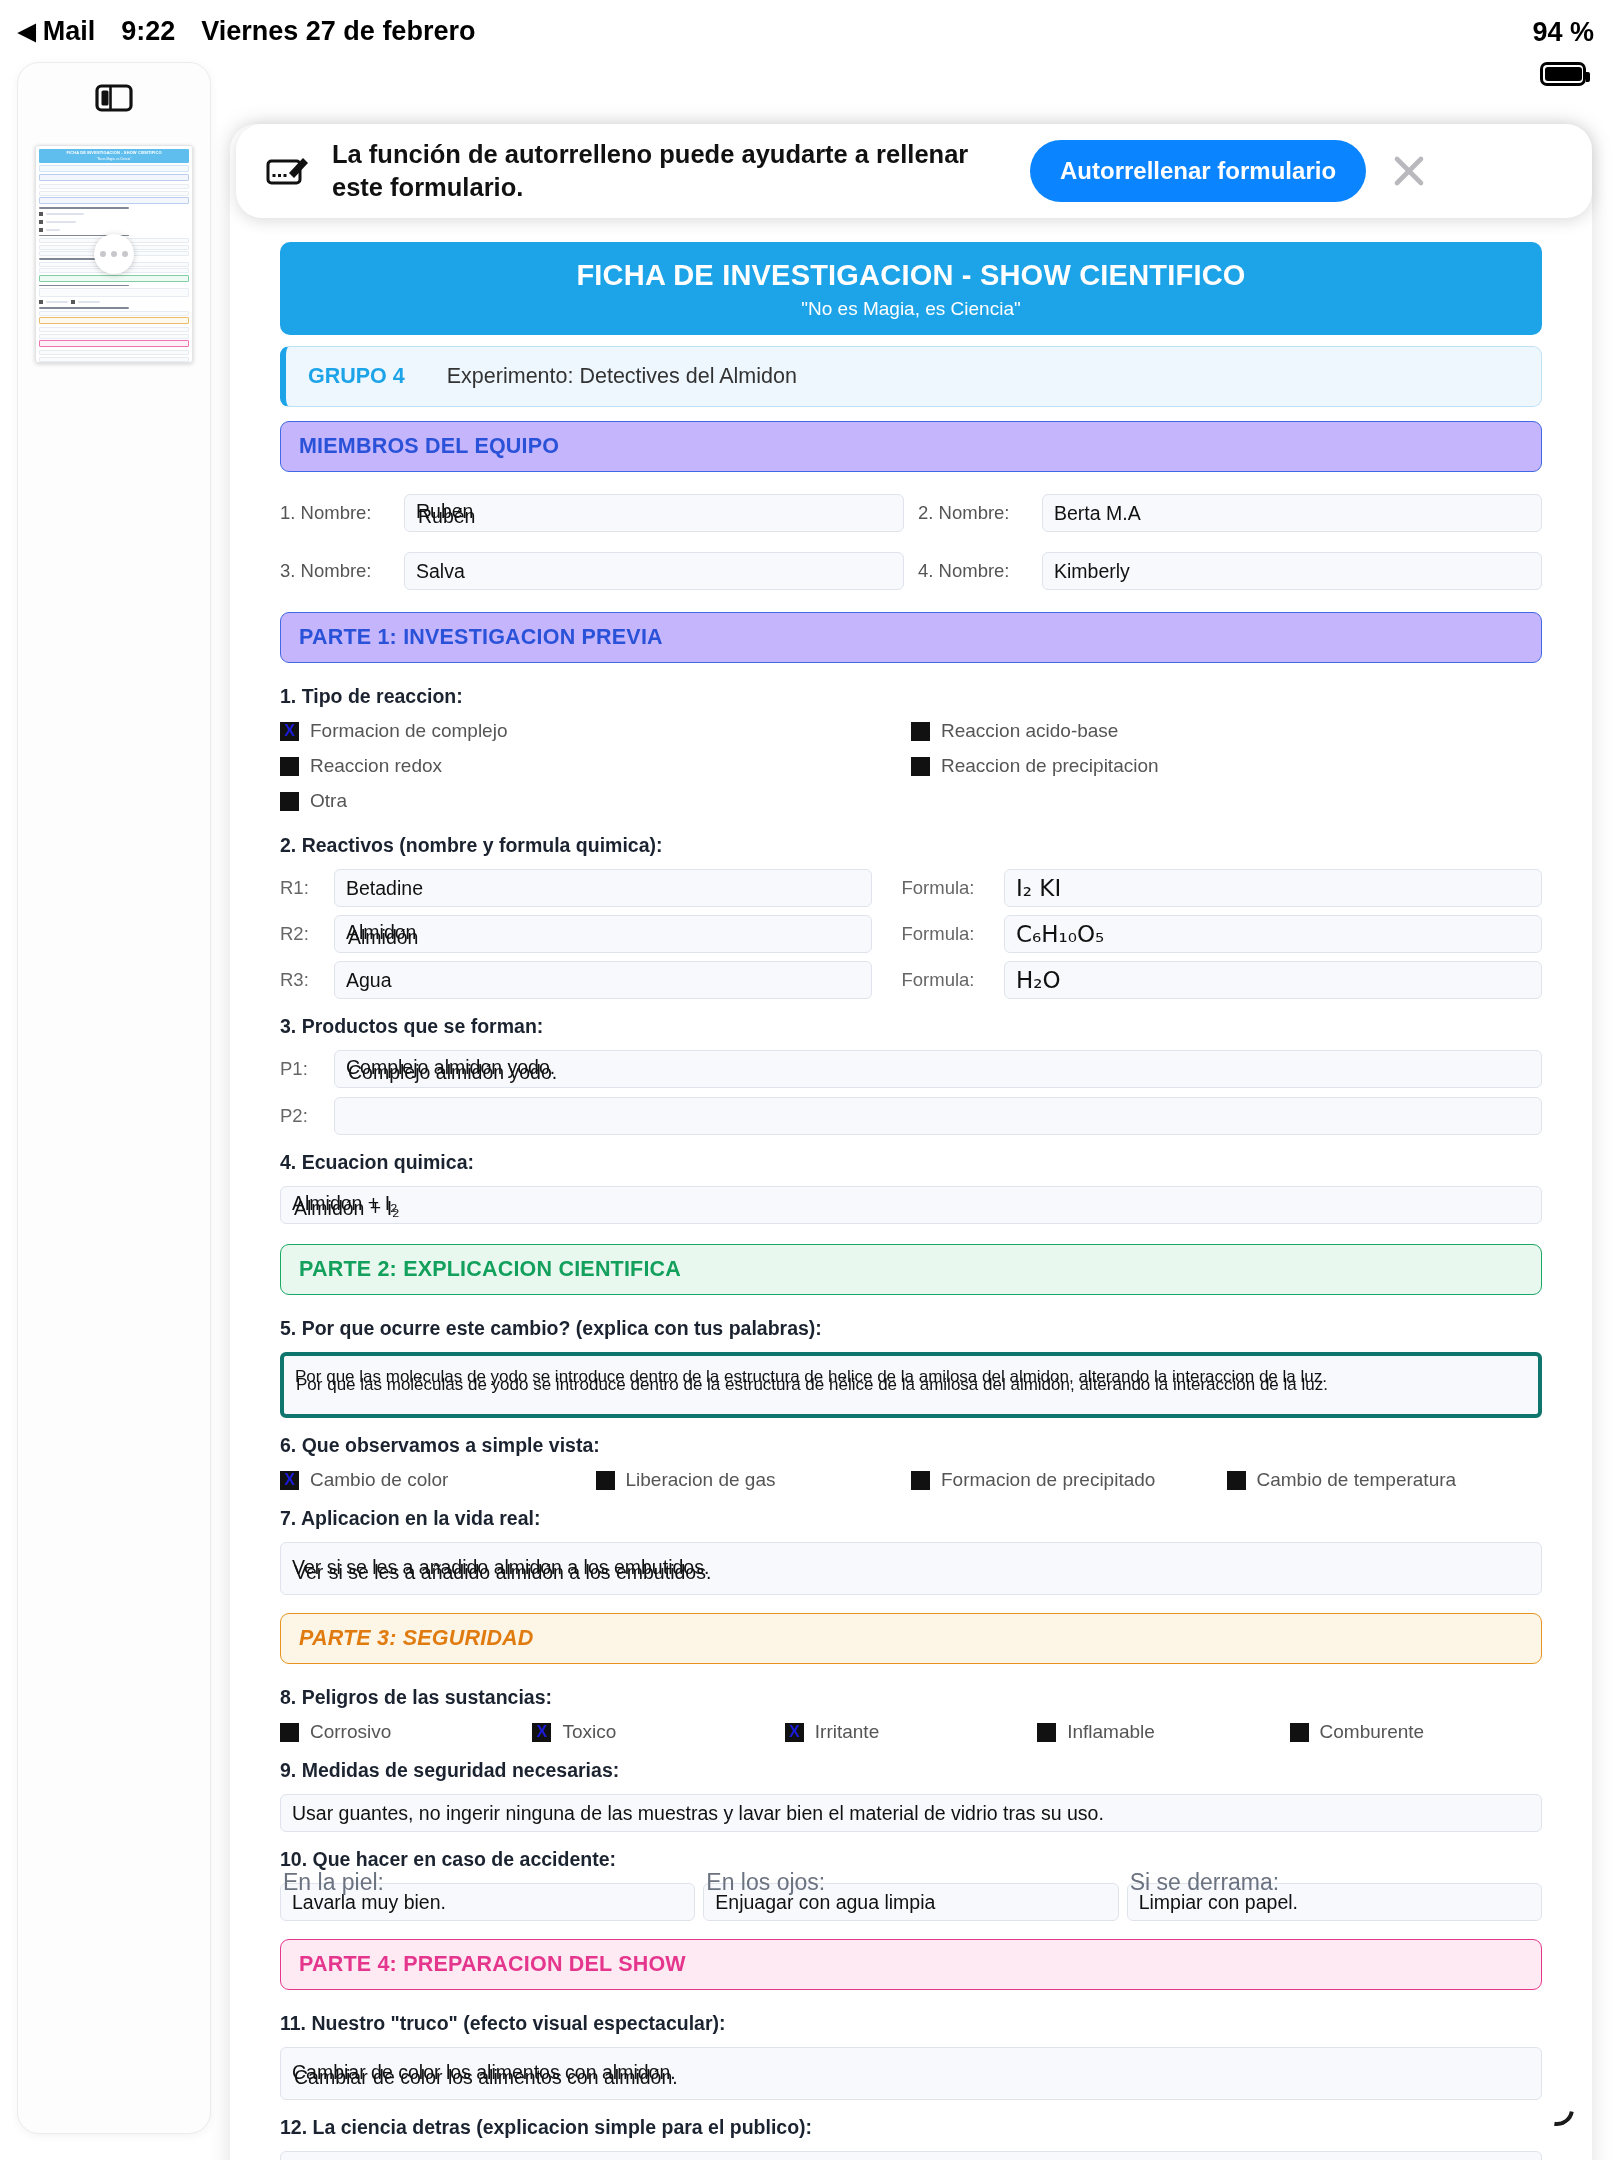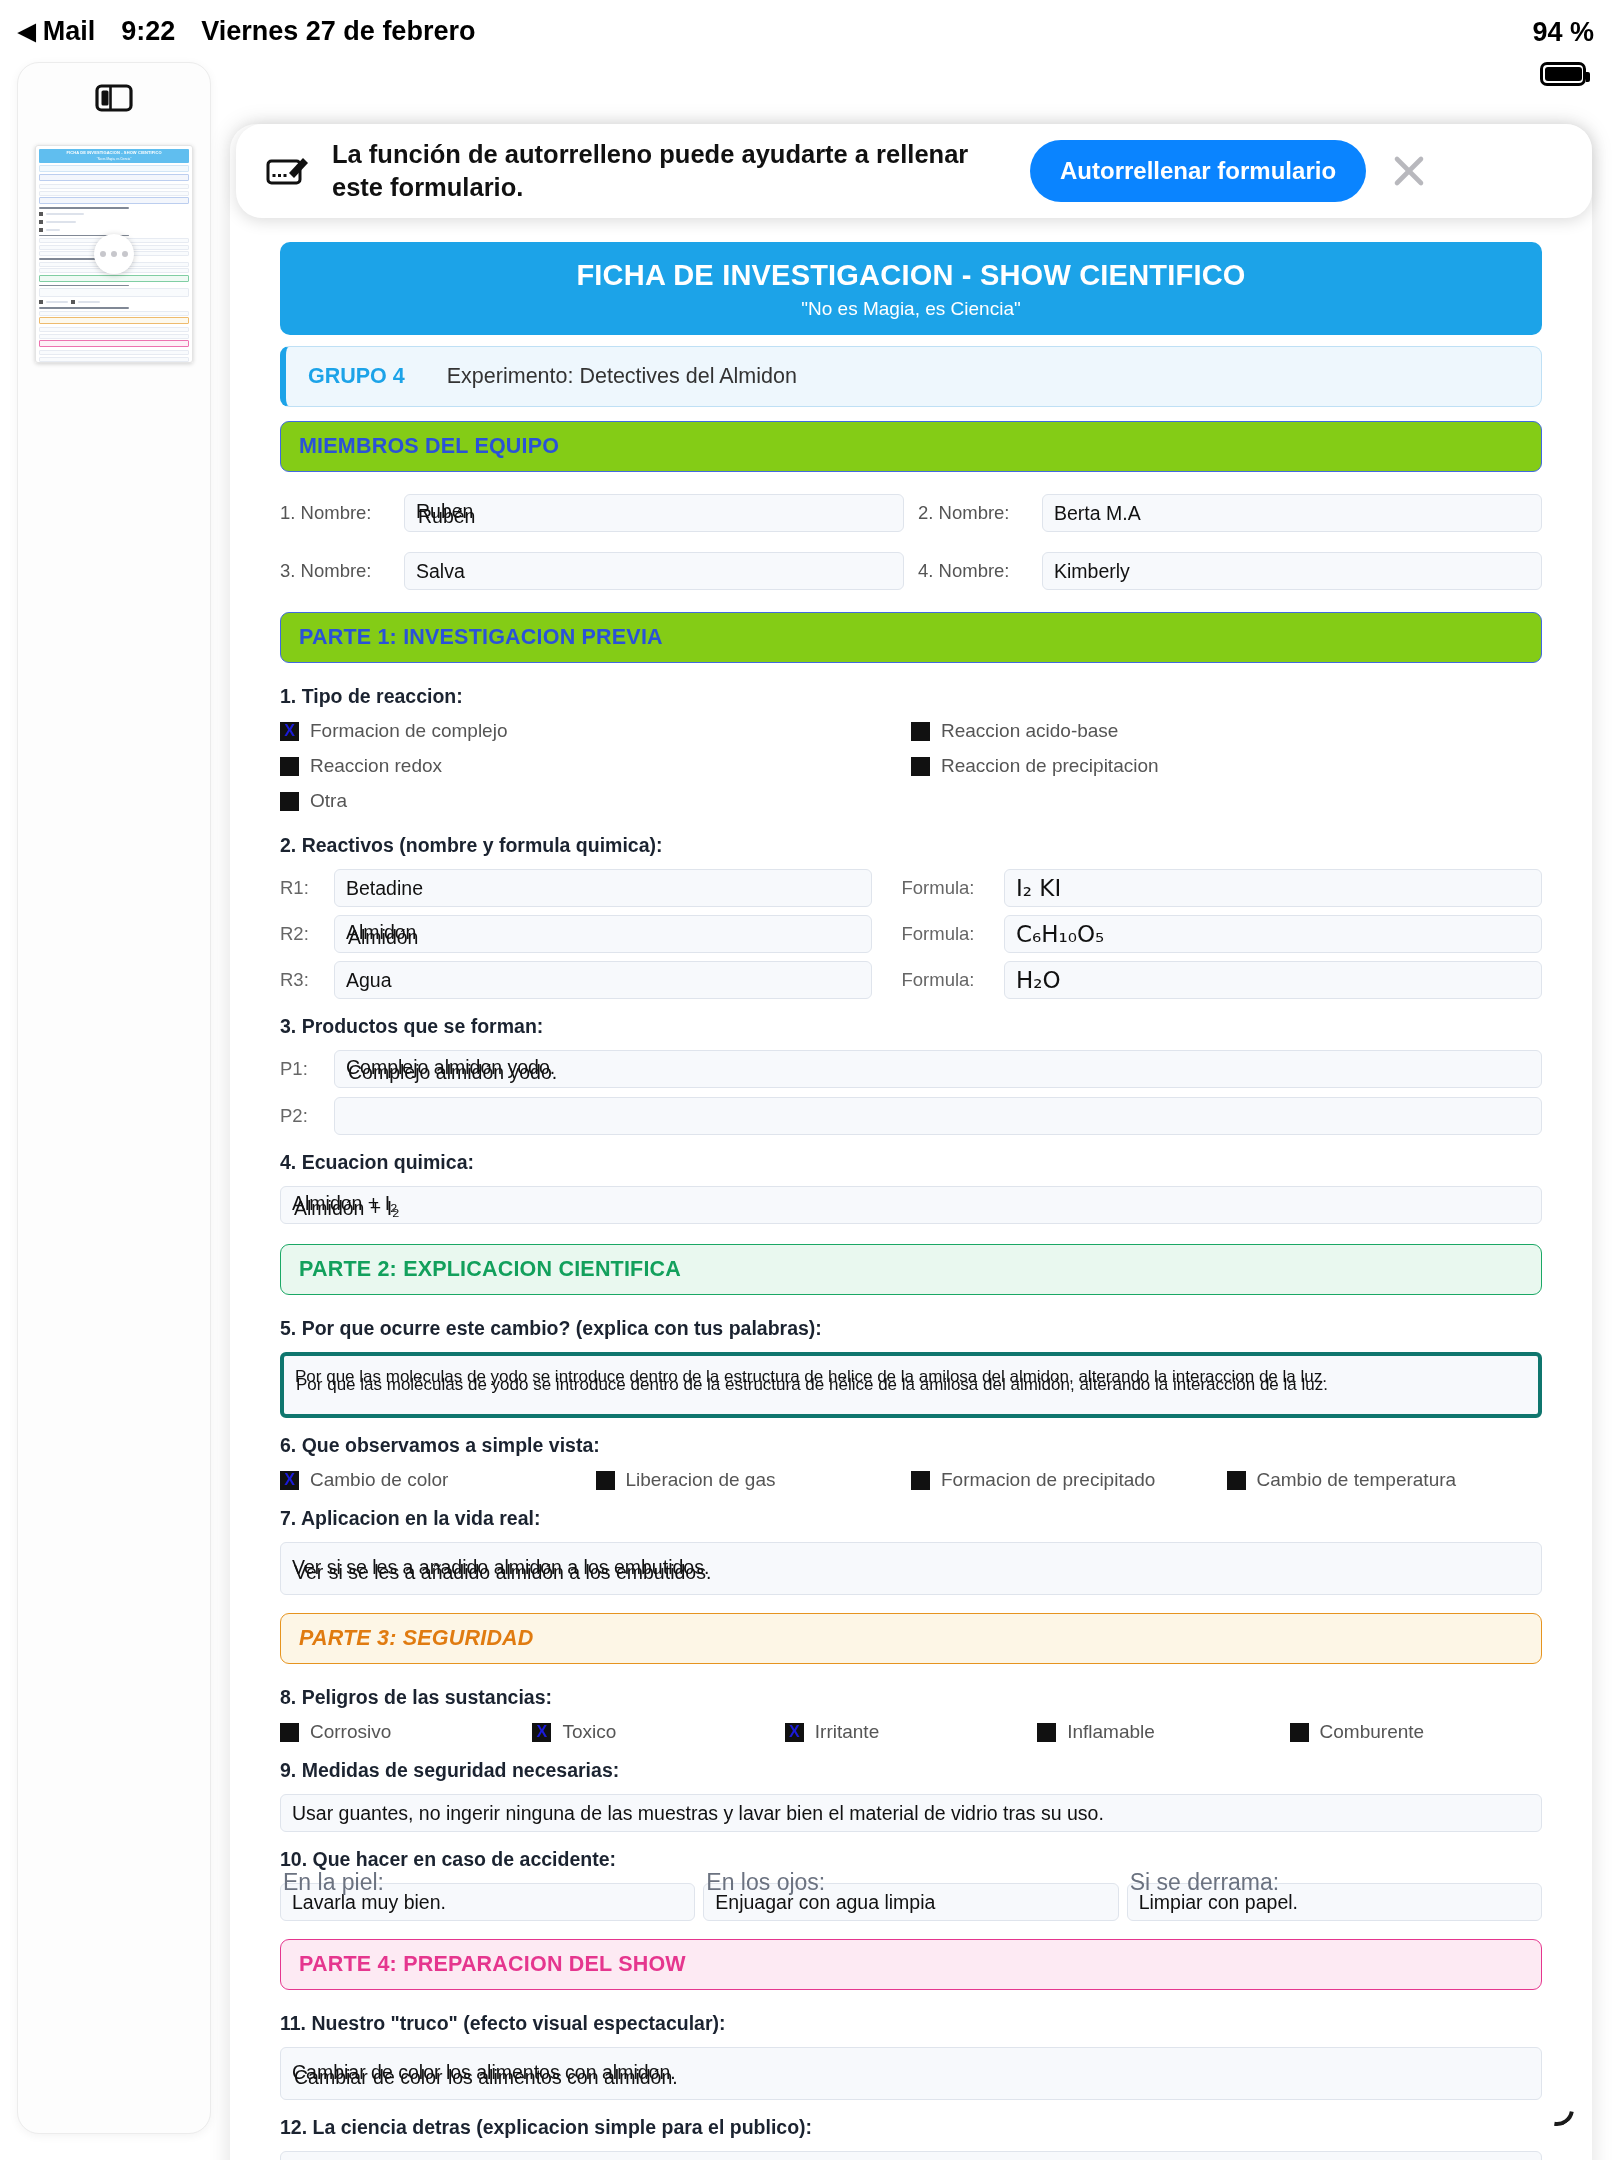--- a/index.html
+++ b/index.html
@@ -157,21 +157,21 @@
     display:flex; align-items:center; gap:42px;
   }
   .grupo-num { color:#1CA3E8; font-weight:bold; font-size:21.5px; }
   .grupo-exp { color:#333; font-size:21.5px; }
 
   .sec-bar {
     margin-top:14px;
     border-radius:9px; padding:12px 18px;
     font-weight:bold; font-size:21.5px; letter-spacing:.2px;
   }
-  .sec-blue { background:#84cc16; border:1.5px solid #4169e1; color:#2a52d8; }
+  .sec-blue { background:#c4b5fd; border:1.5px solid #4169e1; color:#2a52d8; }
   .sec-green{ background:#e9f8ef; border:1.5px solid #1aa865; color:#12a05c; }
   .sec-orange{background:#fdf6e6; border:1.5px solid #e6941f; color:#e07b10;font-style:italic; }
   .sec-pink { background:#fdeaf3; border:1.5px solid #e5368e; color:#e5368e; }
 
   .names-grid {
     display:grid; grid-template-columns: 110px 1fr 110px 1fr;
     gap: 20px 14px; margin-top:22px; align-items:center;
   }
   .lbl { font-size:18.5px; color:#555; }
   .inp {

